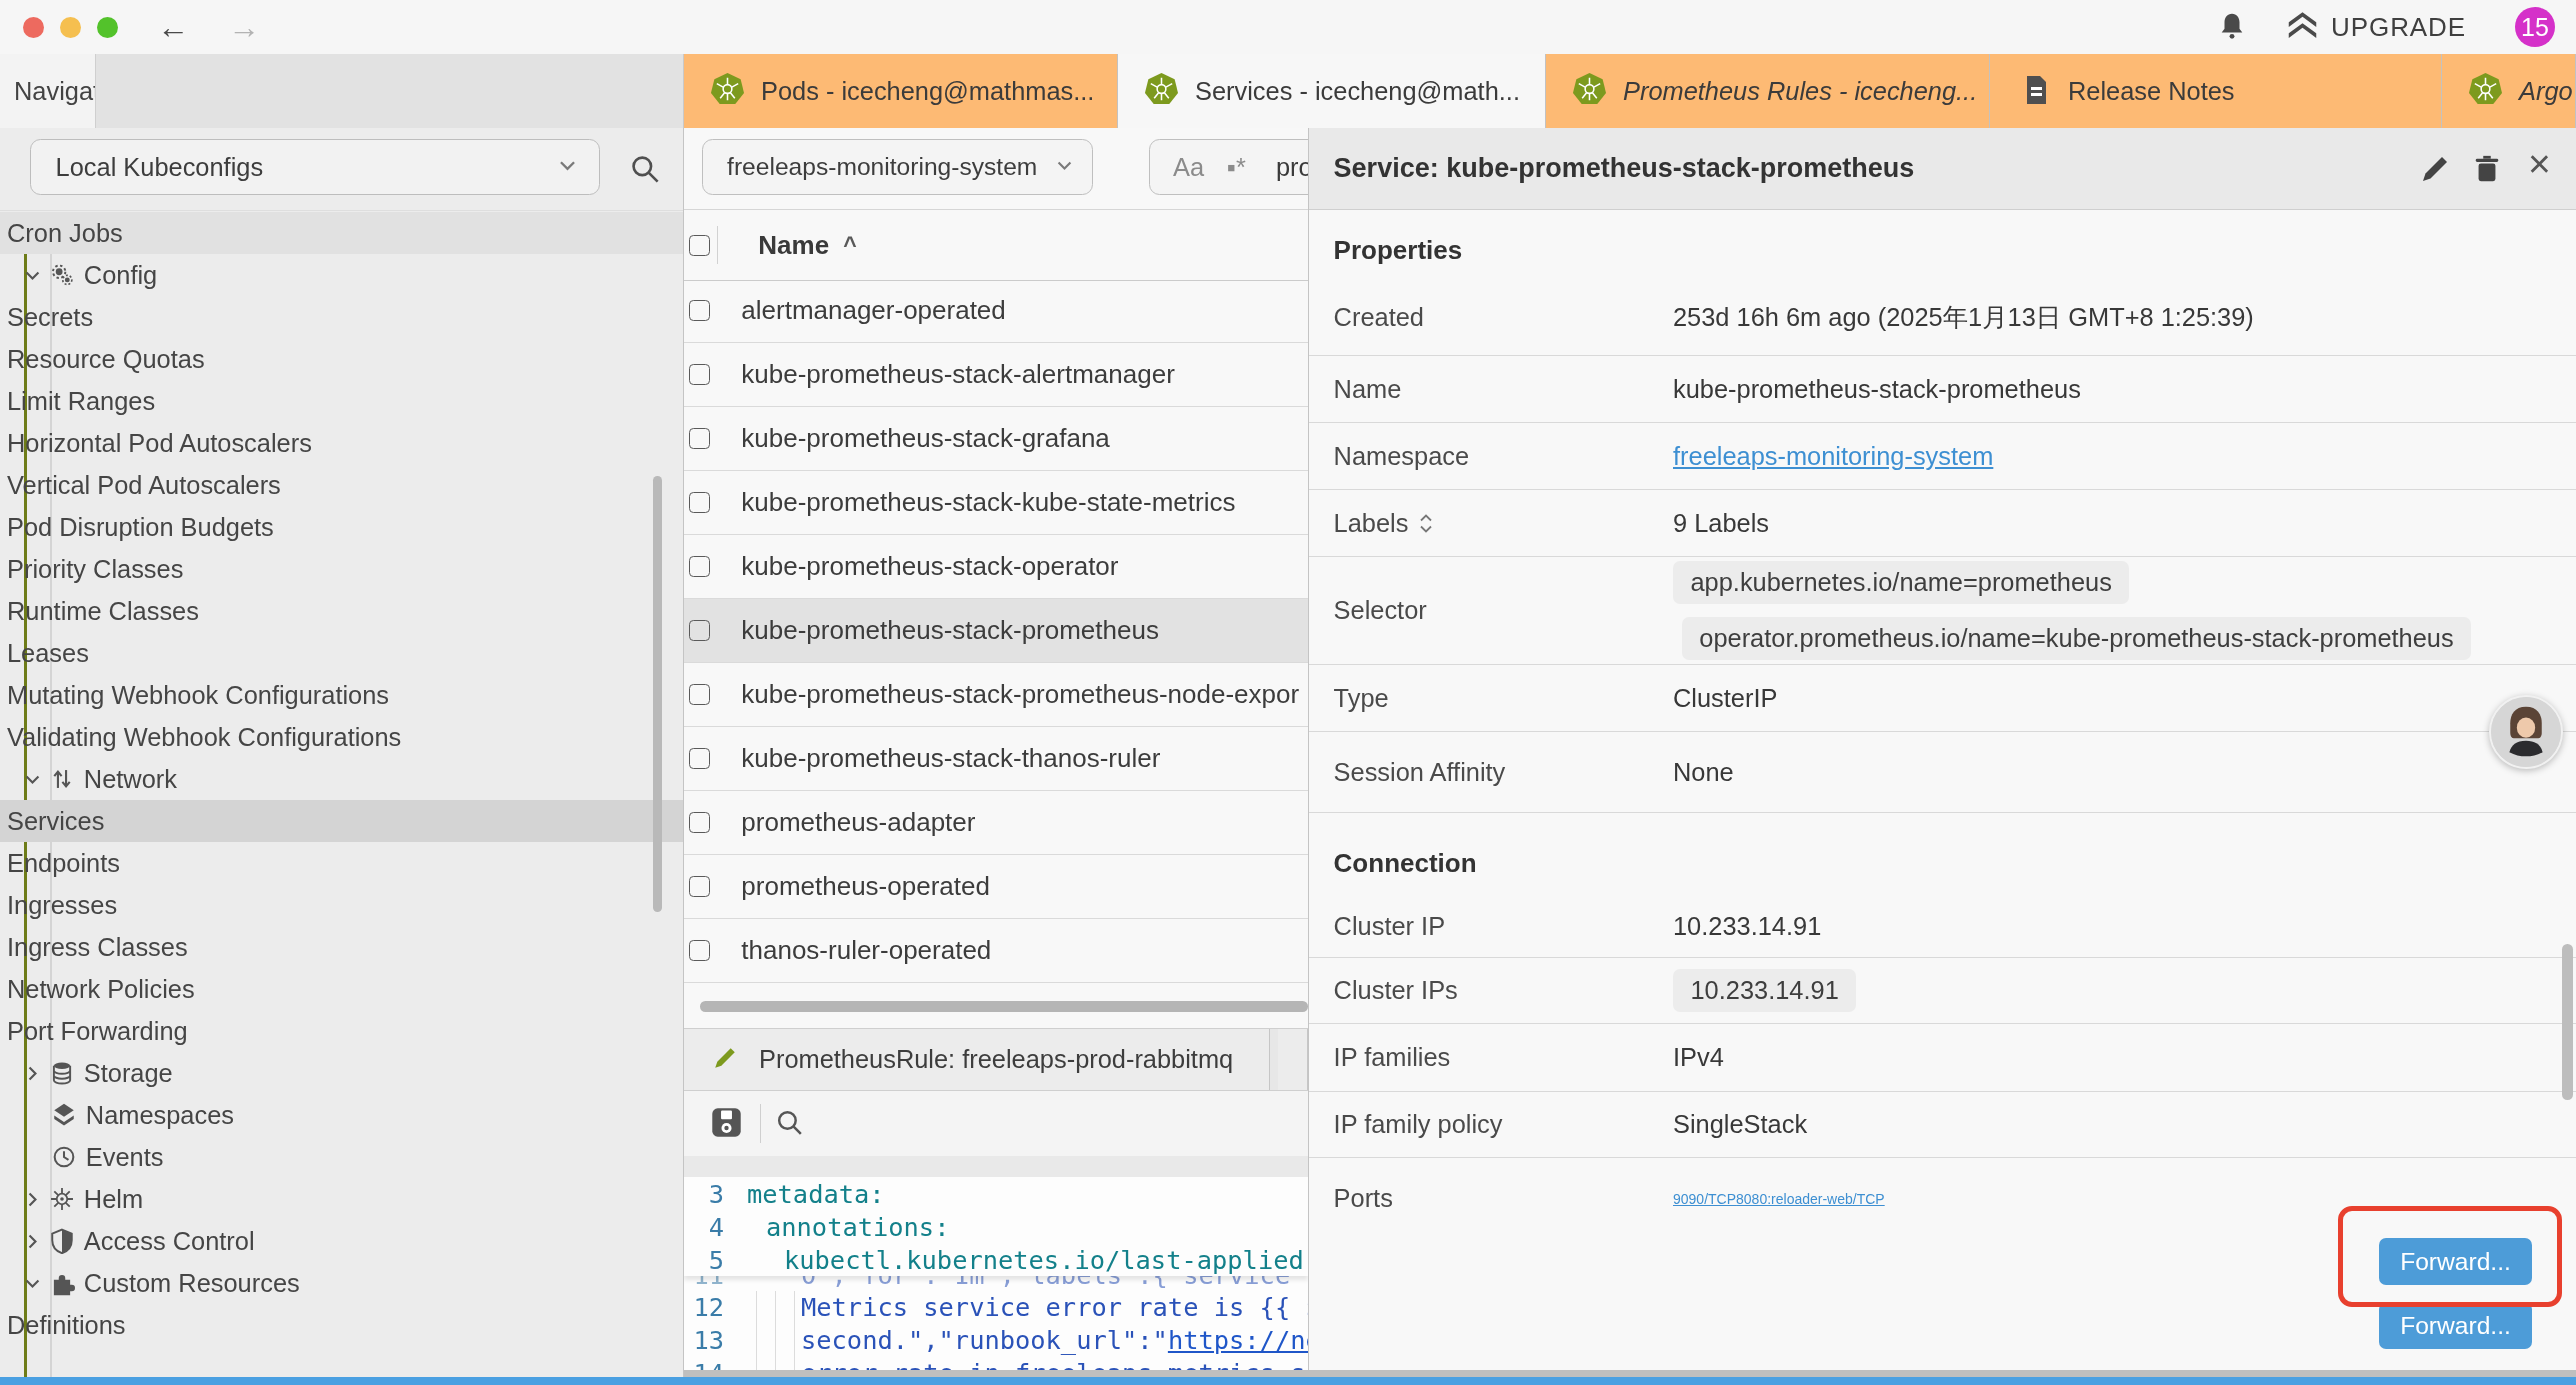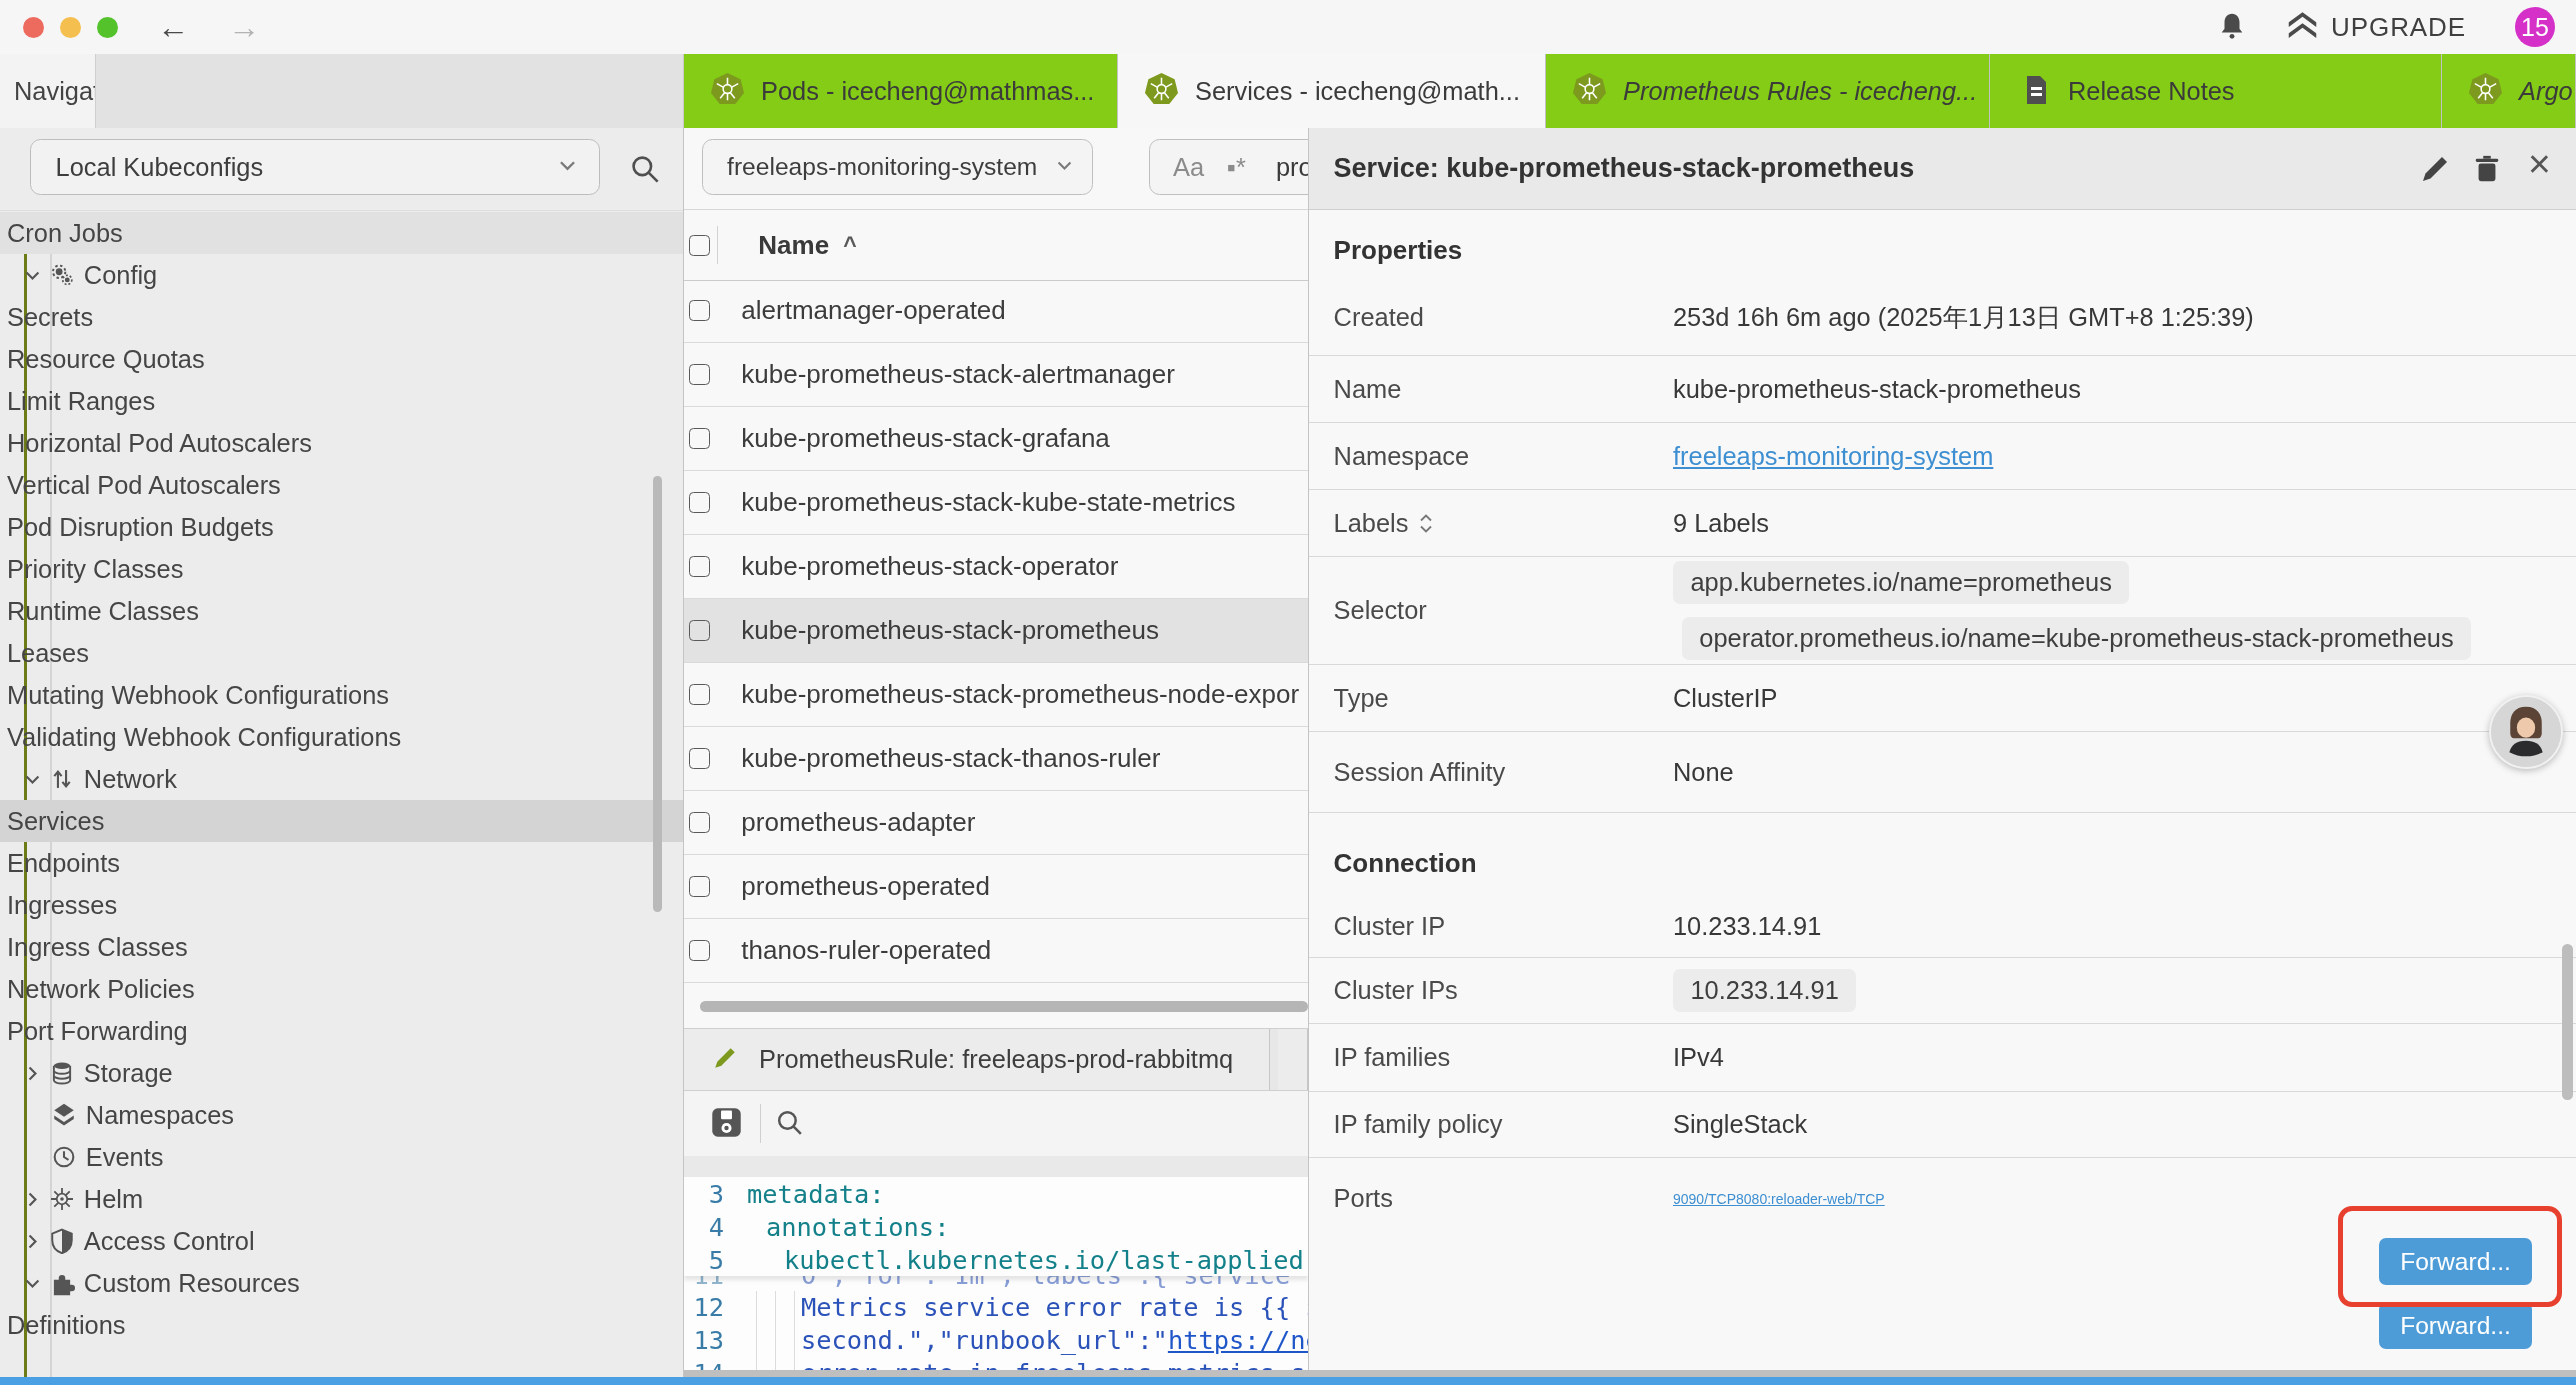--- a/index.html
+++ b/index.html
@@ -12,21 +12,21 @@
   .tl.red{background:#ed6a5f;margin-left:23px}.tl.yellow{background:#f5bf4f}.tl.green{background:#53c22b}
   .navarrow{font-size:32px;margin-left:39px;color:#4a4a4a;line-height:1;}
   .navarrow.disabled{color:#b3b3b3;}
   .titlebar-right{position:absolute;right:0;top:0;height:54px;display:flex;align-items:center;}
   .upgrade-wrap{display:flex;align-items:center;margin-left:39px;}
   .upgrade-label{font-size:26px;color:#3f3f3f;margin-left:12.3px;letter-spacing:0.9px;}
   .badge{width:40px;height:40px;border-radius:50%;background:#d531c9;color:#ffffff;font-size:25px;
          display:flex;align-items:center;justify-content:center;margin:0 21px 0 49px;}
   
   .tabbar{position:absolute;left:0;top:54px;width:2576px;height:74px;background:#dedede;display:flex;}
-  .tab{height:74px;display:flex;align-items:center;background:#84cc16;border-right:0.9px solid #c2c2c2;
+  .tab{height:74px;display:flex;align-items:center;background:#fdba74;border-right:0.9px solid #c2c2c2;
        overflow:hidden;white-space:nowrap;box-sizing:border-box;}
   .tab .k8s{margin:0 16px 0 26px;flex:none;}
   .tab-label{font-size:25.4px;color:#3b3b3b;}
   .tab-label.it{font-style:italic;}
   .tab.active{background:#f7f7f7;}
   .tab-close{margin-left:24.6px;font-size:26px;color:#555;}
   .nav-tab{width:96px;background:#f3f3f3;border-right:0.9px solid #cfcfcf;display:flex;align-items:center;}
   .nav-tab span{font-size:25.4px;color:#434343;margin-left:14px;}
   .tab-spacer{width:588px;background:#e2e2e2;border-right:0.9px solid #c9c9c9;box-sizing:border-box;}
   .doc-ic{margin:0 16px 0 30px;}

